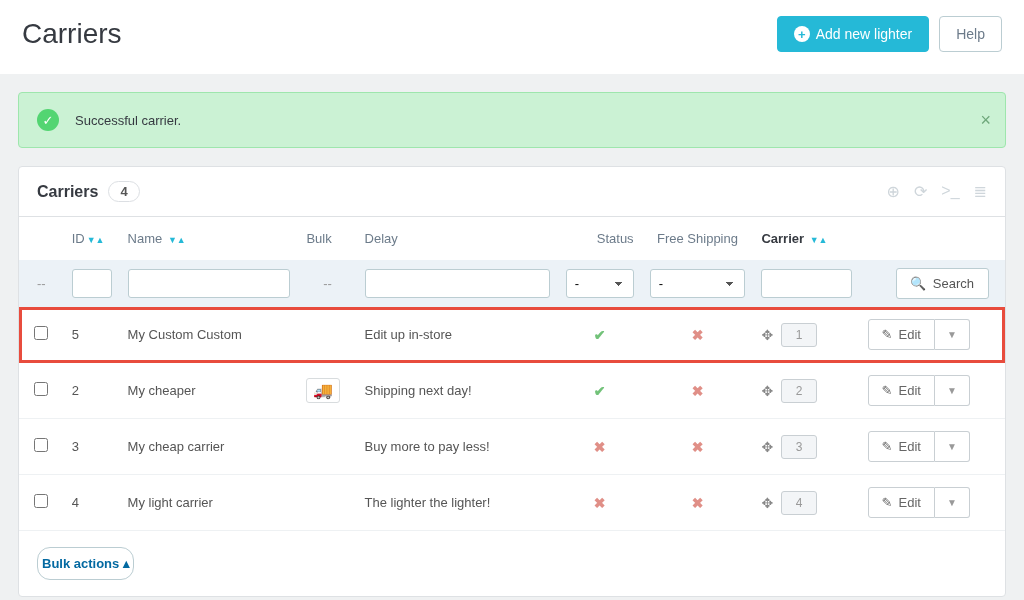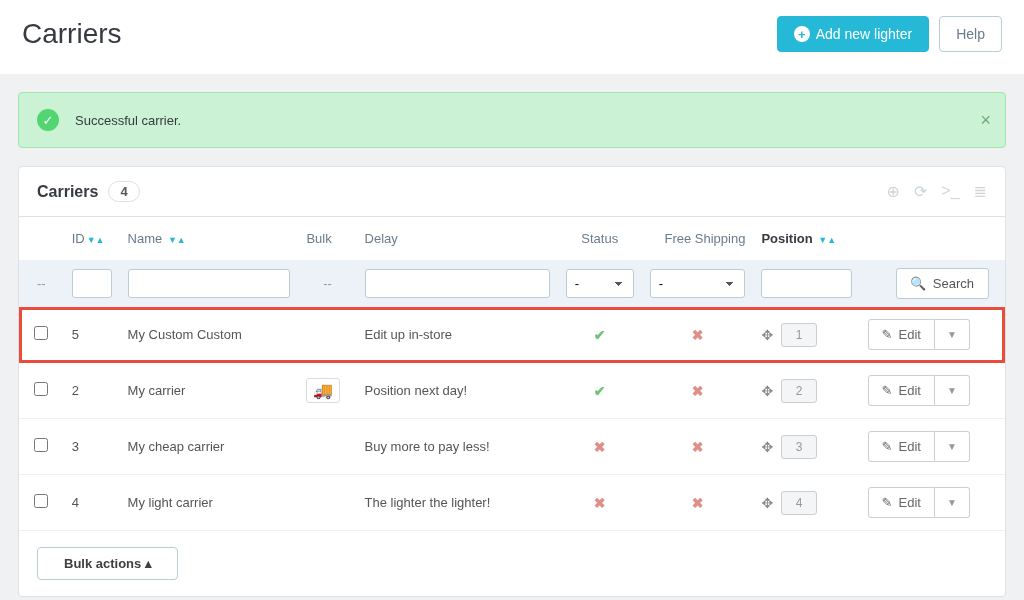--- a/index.html
+++ b/index.html
@@ -39,28 +39,28 @@
 .check { color: #72c279; font-weight: bold; font-size: 14px; }
 .cross { color: #e08f87; font-weight: bold; font-size: 14px; }
 .logo-box { border:1px solid #d8dcde; border-radius:3px; padding:2px 6px; display:inline-block; font-size:16px; color:#999; }
 .pos-cell { display:flex; align-items:center; gap:8px; }
 .drag-handle { color:#888; cursor:move; font-size:14px; }
 .pos-input { width:36px; border:1px solid #c9cfd3; background:#f3f5f7; border-radius:3px; padding:4px 0; text-align:center; font-size:12px; color:#999; }
 .btn-group { display:flex; }
 .btn-edit { border:1px solid #c9cfd3; background:#fff; padding:7px 13px; font-size:13px; color:#666; display:inline-flex; align-items:center; gap:6px; border-radius:3px 0 0 3px; cursor:pointer; }
 .btn-caret { border:1px solid #c9cfd3; border-left:0; background:#fff; padding:7px 12px; border-radius:0 3px 3px 0; color:#999; cursor:pointer; font-size:10px; }
 .panel-footer { padding: 16px 18px; border-top: 1px solid #eef1f3; }
-.bulk-btn { border:1px solid #bbcdd2; background:#fff; padding:8px 26px; border-radius:4px; font-size:13px; font-weight:600; color:#404040; cursor:pointer; }
+.bulk-btn { border:1px solid #bbcdd2; background:#fff; padding:8px 4px; border-radius:13px; font-size:13px; font-weight:600; color:#0369a1; cursor:pointer; }
 .col-check { width:40px; }
 .col-id { width:50px; }
 .col-name { width:160px; }
 .col-logo { width:52px; }
 .col-delay { width:180px; }
-.col-status { width:75px; text-align:center;}
-.col-free { width:100px; text-align:right;}
+.col-status { width:75px; text-align:right;}
+.col-free { width:100px; text-align:center;}
 .col-pos { width:95px; }
 .col-act { width:130px; text-align:right; padding-right:16px;}
 td.center { text-align:center; }
 td.right { text-align:right; padding-right:16px; }
 .dash { color:#999; }
 input[type=checkbox]{ width:14px; height:14px; }
 </style>
 </head>
 <body>
 
@@ -99,21 +99,21 @@
     <table>
       <thead>
         <tr>
           <th class="col-check"></th>
           <th class="col-id sortable"><span>ID</span><span class="sort-arrows">▼▲</span></th>
           <th class="col-name sortable"><span>Name</span> <span class="sort-arrows">▼▲</span></th>
           <th class="col-logo">Bulk</th>
           <th class="col-delay">Delay</th>
           <th class="col-status">Status</th>
           <th class="col-free">Free Shipping</th>
-          <th class="col-pos sortable bold"><span>Position</span> <span class="sort-arrows">▼▲</span></th>
+          <th class="col-pos sortable bold"><span>Carrier</span> <span class="sort-arrows">▼▲</span></th>
           <th class="col-act"></th>
         </tr>
       </thead>
       <tbody>
         <tr class="filter-row">
           <td class="center"><span class="dash">--</span></td>
           <td><input class="filter-input" style=""></td>
           <td><input class="filter-input" style=""></td>
           <td class="center"><span class="dash">--</span></td>
           <td><input class="filter-input" style=""></td>
@@ -147,23 +147,23 @@
                   <span>✎</span>
                   <span>Edit</span>
                 </button>
                 <button class="btn-caret">▼</button>
               </div>
             </td>
           </tr>
           <tr>
             <td class="center"><input type="checkbox" style=""></td>
             <td>2</td>
-            <td>My carrier</td>
+            <td>My cheaper</td>
             <td><span class="logo-box">🚚</span></td>
-            <td>Position next day!</td>
+            <td>Shipping next day!</td>
             <td class="center"><span class="check">✔</span></td>
             <td class="center"><span class="cross">✖</span></td>
             <td>
               <div class="pos-cell">
                 <span class="drag-handle">✥</span>
                 <input class="pos-input" value="2" style="">
               </div>
             </td>
             <td class="right">
               <div class="btn-group">

